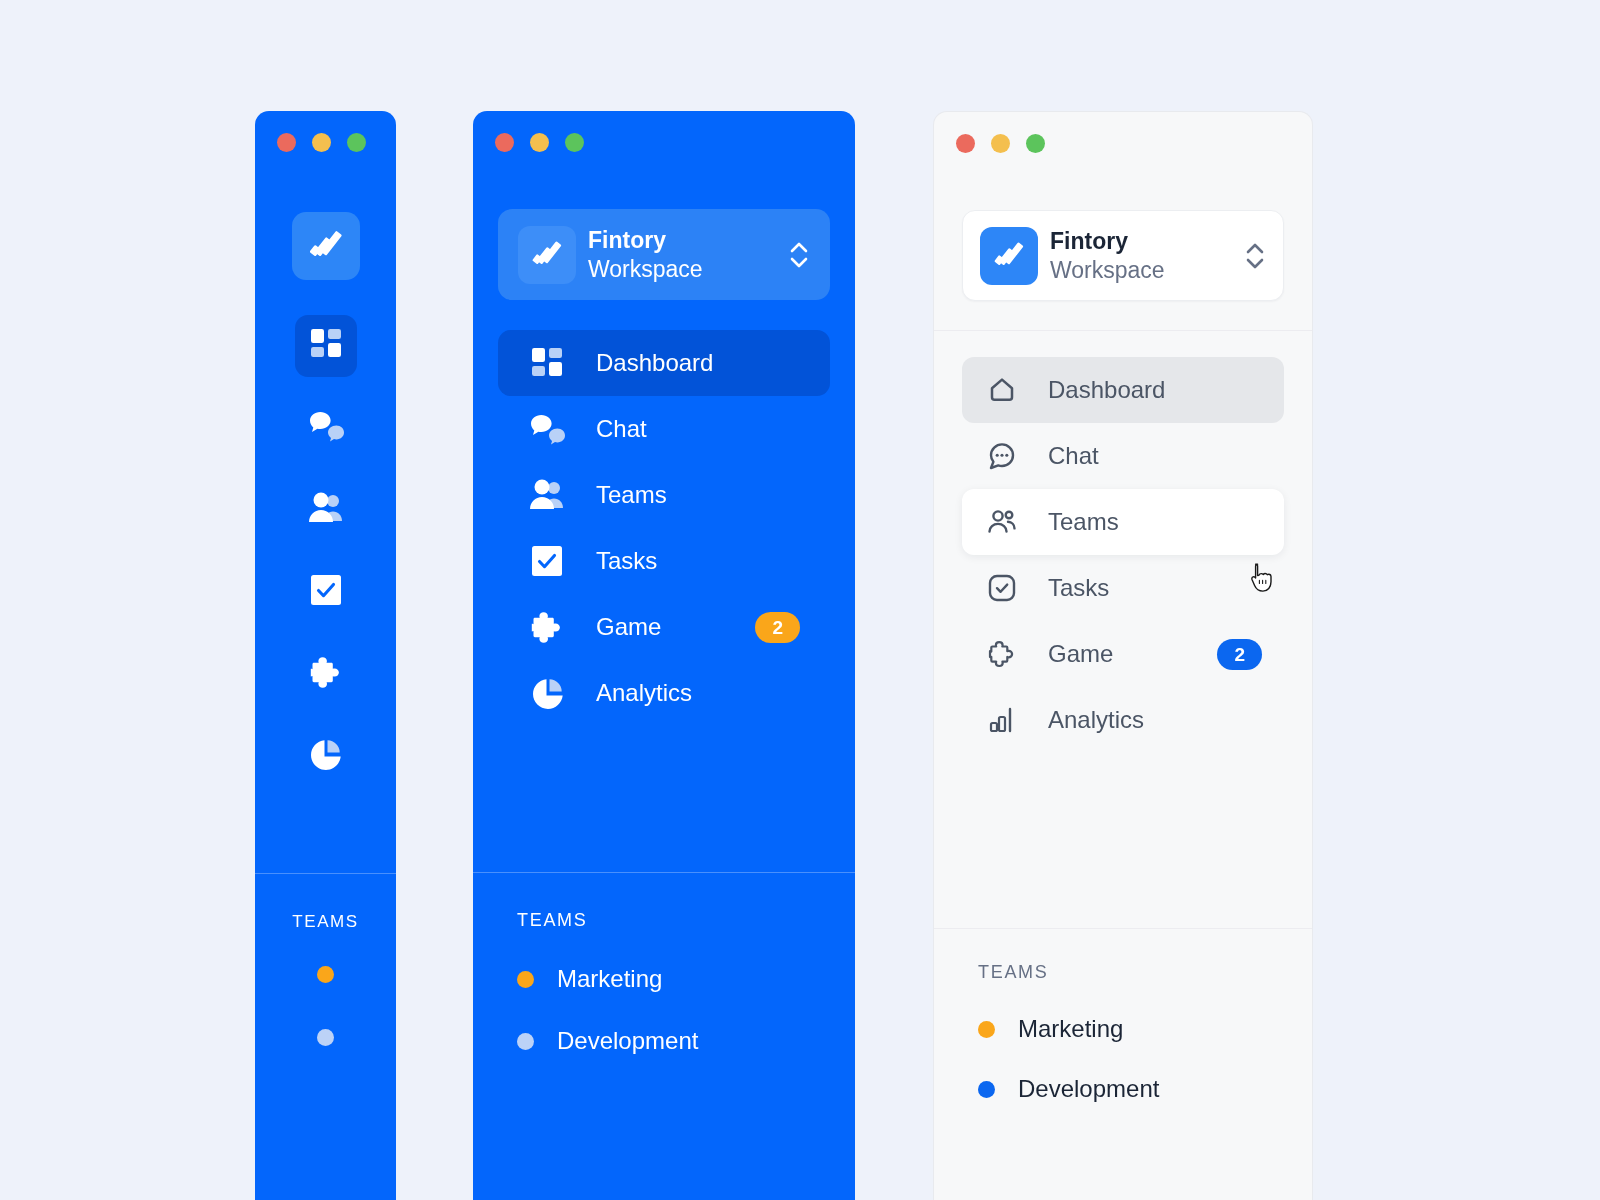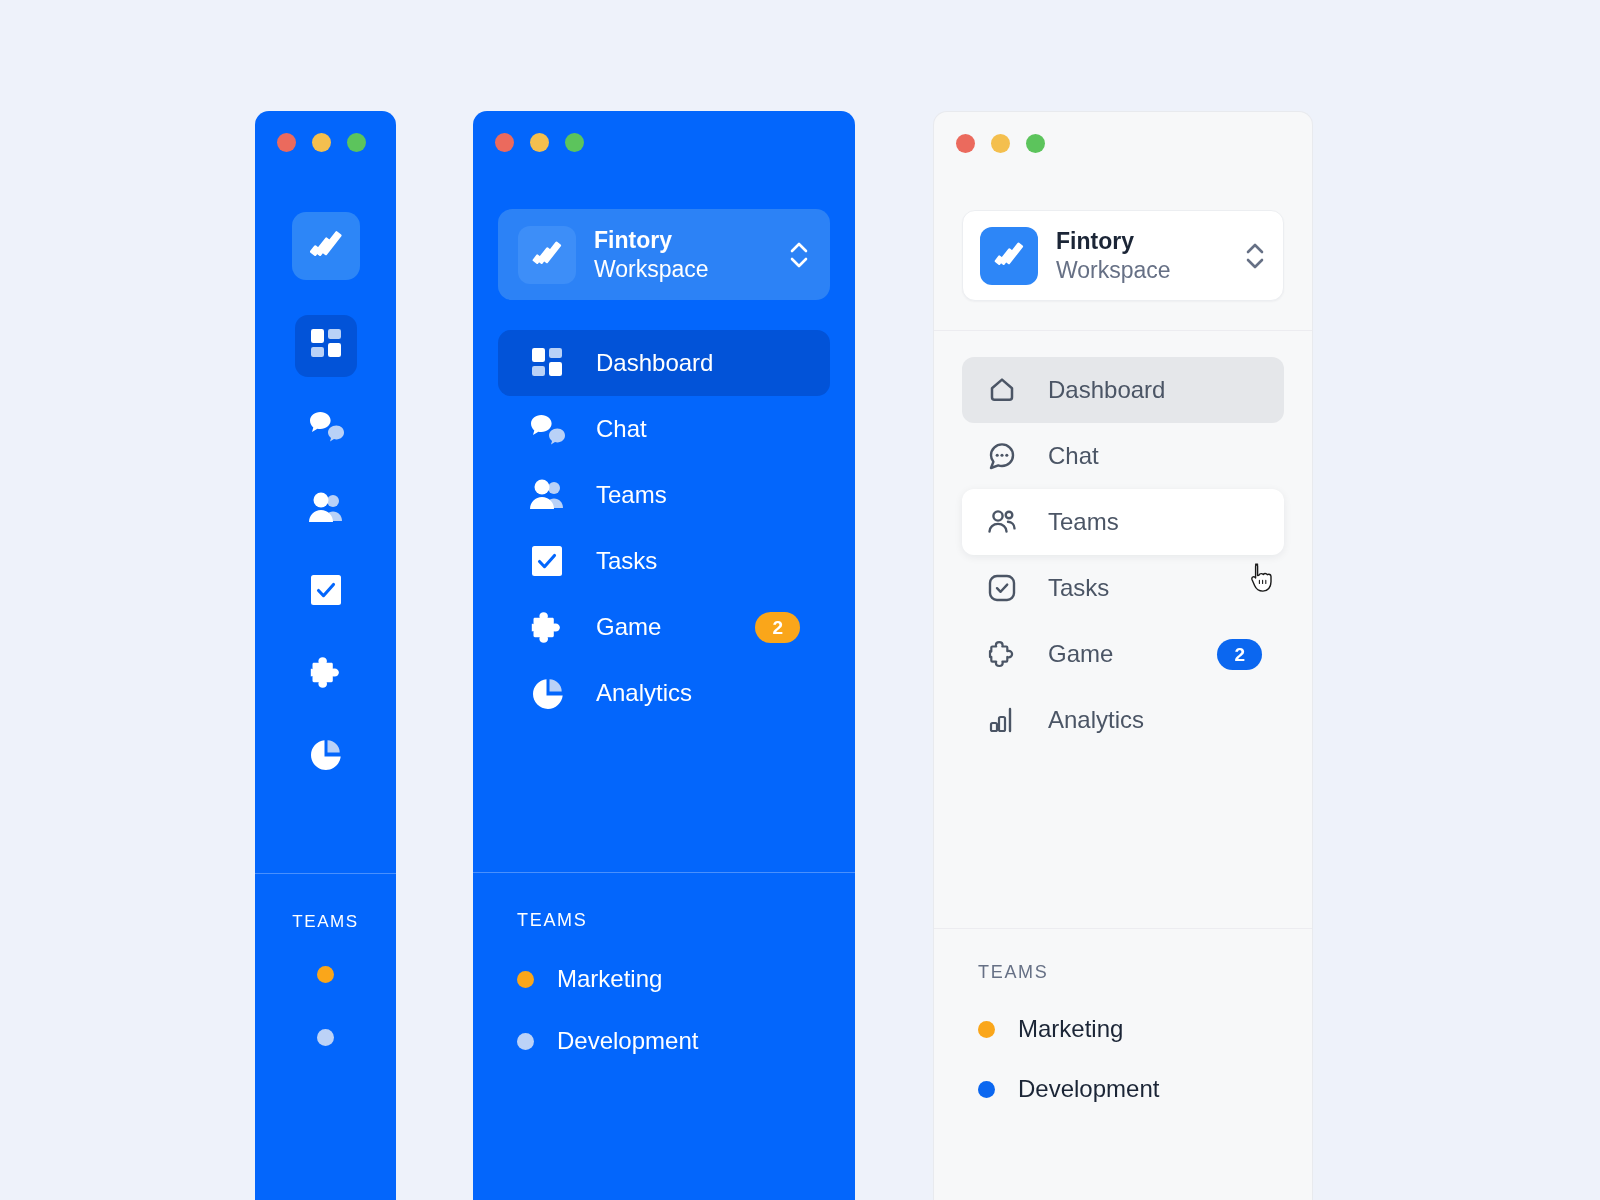--- a/index.html
+++ b/index.html
@@ -60,21 +60,21 @@
   }
   .rail-team-dots { margin-top: 34px; display: flex; flex-direction: column; align-items: center; gap: 46px; }
   .tdot { width: 17px; height: 17px; border-radius: 50%; }
 
   
   .ws-card {
     margin: 57px 25px 0; height: 91px; border-radius: 14px;
     background: #2c82f6; display: flex; align-items: center; padding: 0 20px;
   }
   .ws-card .logo-box { width: 58px; height: 58px; background: #3d8ef8; }
-  .ws-text { margin-left: 18px; flex: 1; }
+  .ws-text { margin-left: 12px; flex: 1; }
   .ws-name  { color:#fff; font-size: 23px; font-weight: 700; line-height: 1.22; }
   .ws-sub   { color:#fff; font-size: 23px; font-weight: 400; line-height: 1.22; }
   .ws-chevrons { display: flex; flex-direction: column; gap: 4px; }
 
   .nav2 { margin-top: 30px; }
   .nav2-item {
     height: 66px; margin: 0 25px; border-radius: 13px;
     display: flex; align-items: center; padding: 0 30px; gap: 30px;
   }
   .nav2-item.active { background: #0253d8; }

